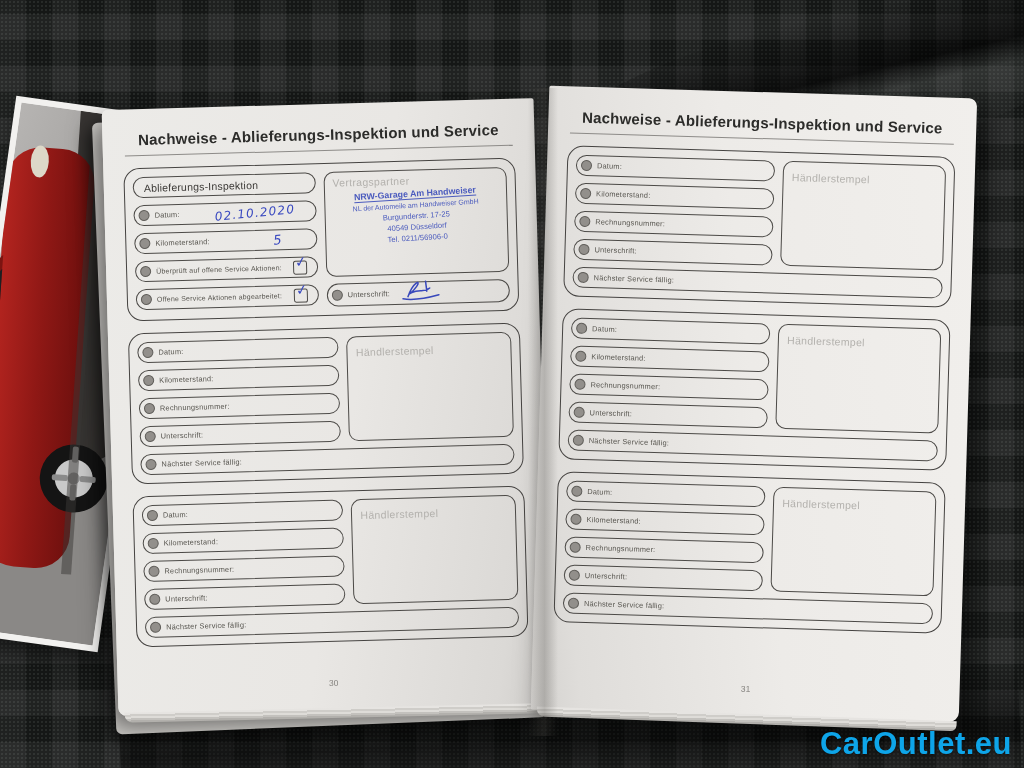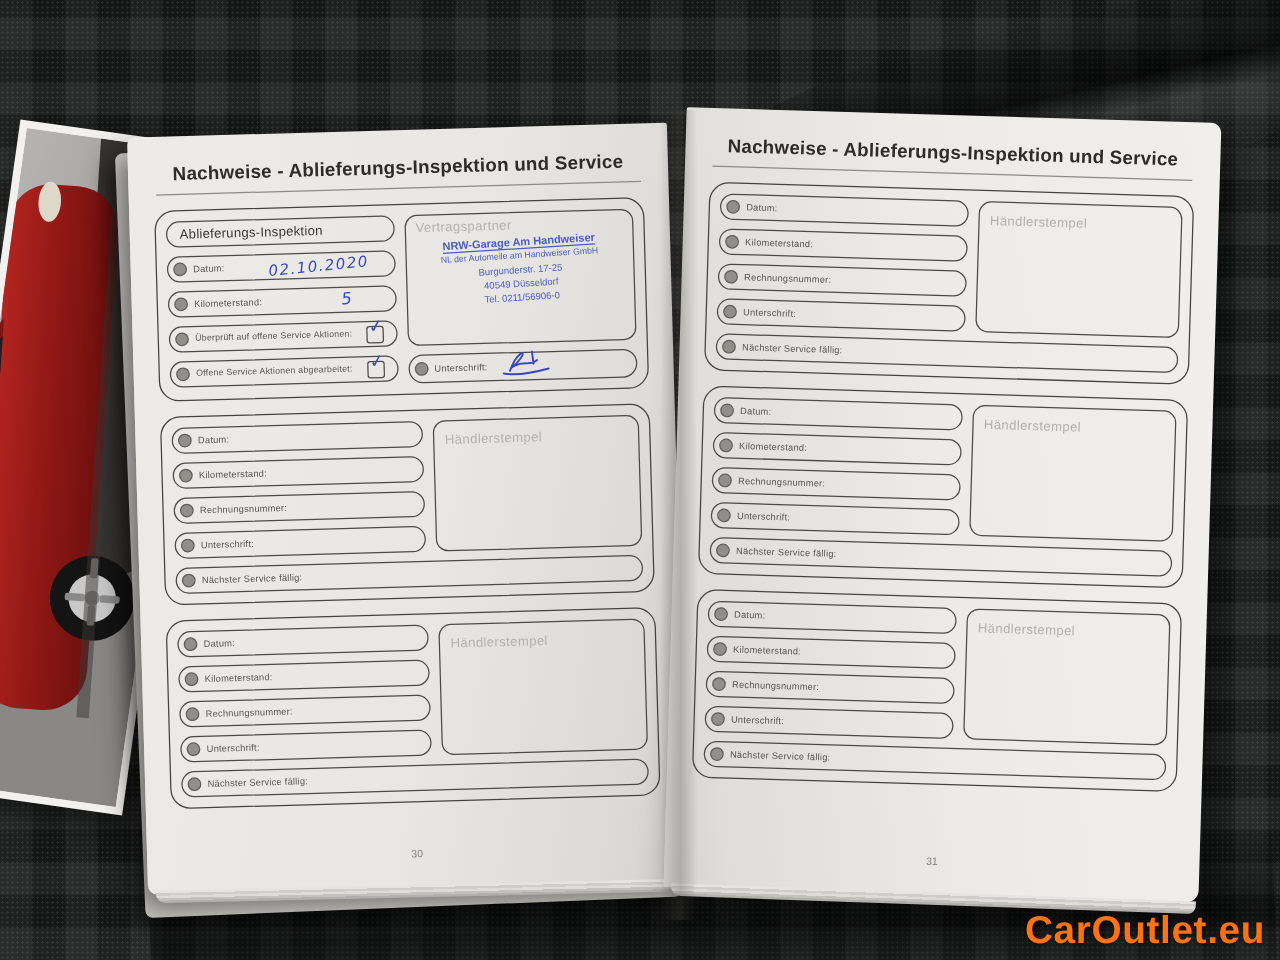--- a/index.html
+++ b/index.html
@@ -132,21 +132,21 @@
   }
   .check-glyph{
     position:absolute;left:1px;top:-8px;font-size:14px;font-weight:700;
     color:#3949c0;transform:rotate(-8deg);font-family:"DejaVu Sans",sans-serif;
   }
   .sig-pill svg{overflow:visible;margin-left:6px;transform:translateY(-4px);}
 
   
   .watermark{
     position:absolute;right:12px;bottom:6px;z-index:10;
-    font-weight:700;font-size:31px;color:#f97316;letter-spacing:0.5px;
+    font-weight:700;font-size:31px;color:#0ea5e9;letter-spacing:0.5px;
     text-shadow:0 1px 2px rgba(0,0,0,0.4);
   }
 </style>
 </head>
 <body>
 
 <div class="seat"></div>
 <div class="seat-seam"></div>
 <div class="seat-seam2"></div>
 

